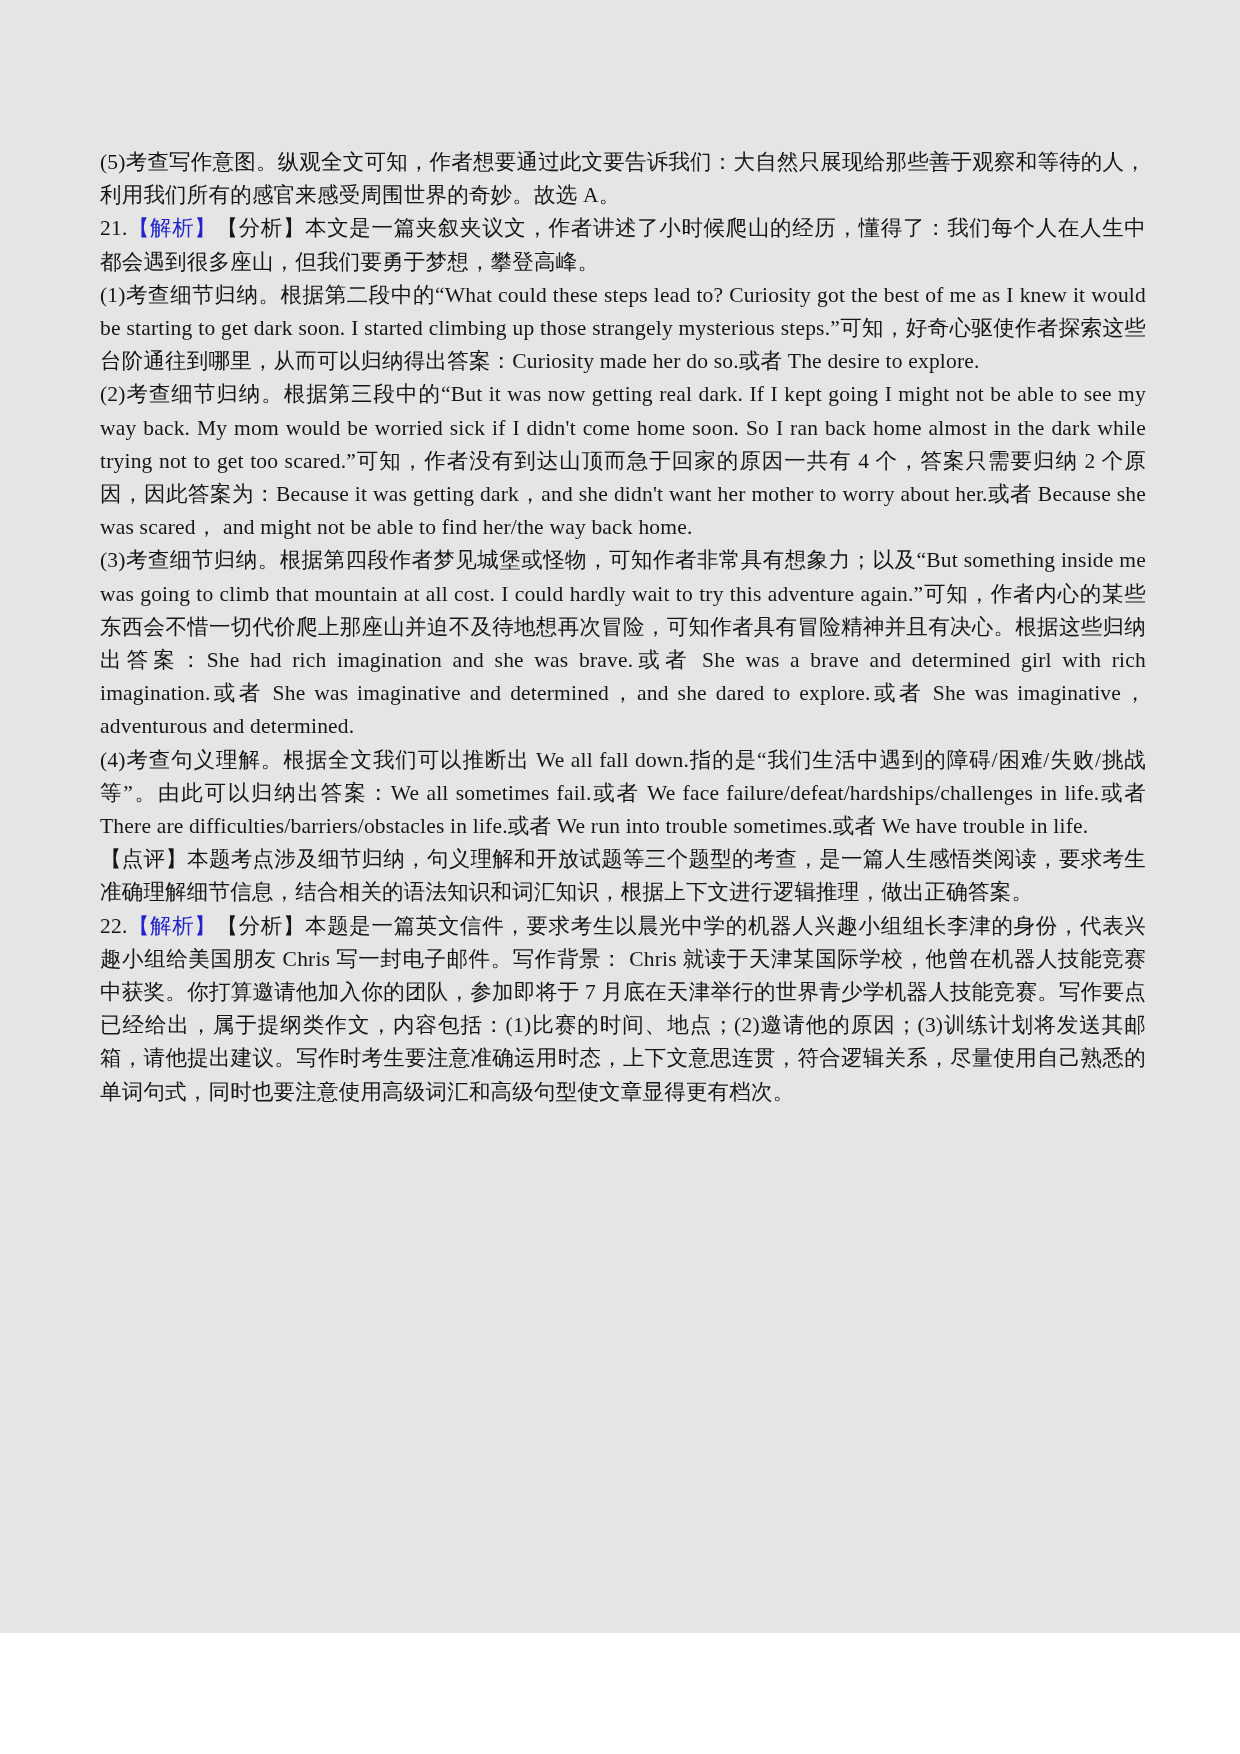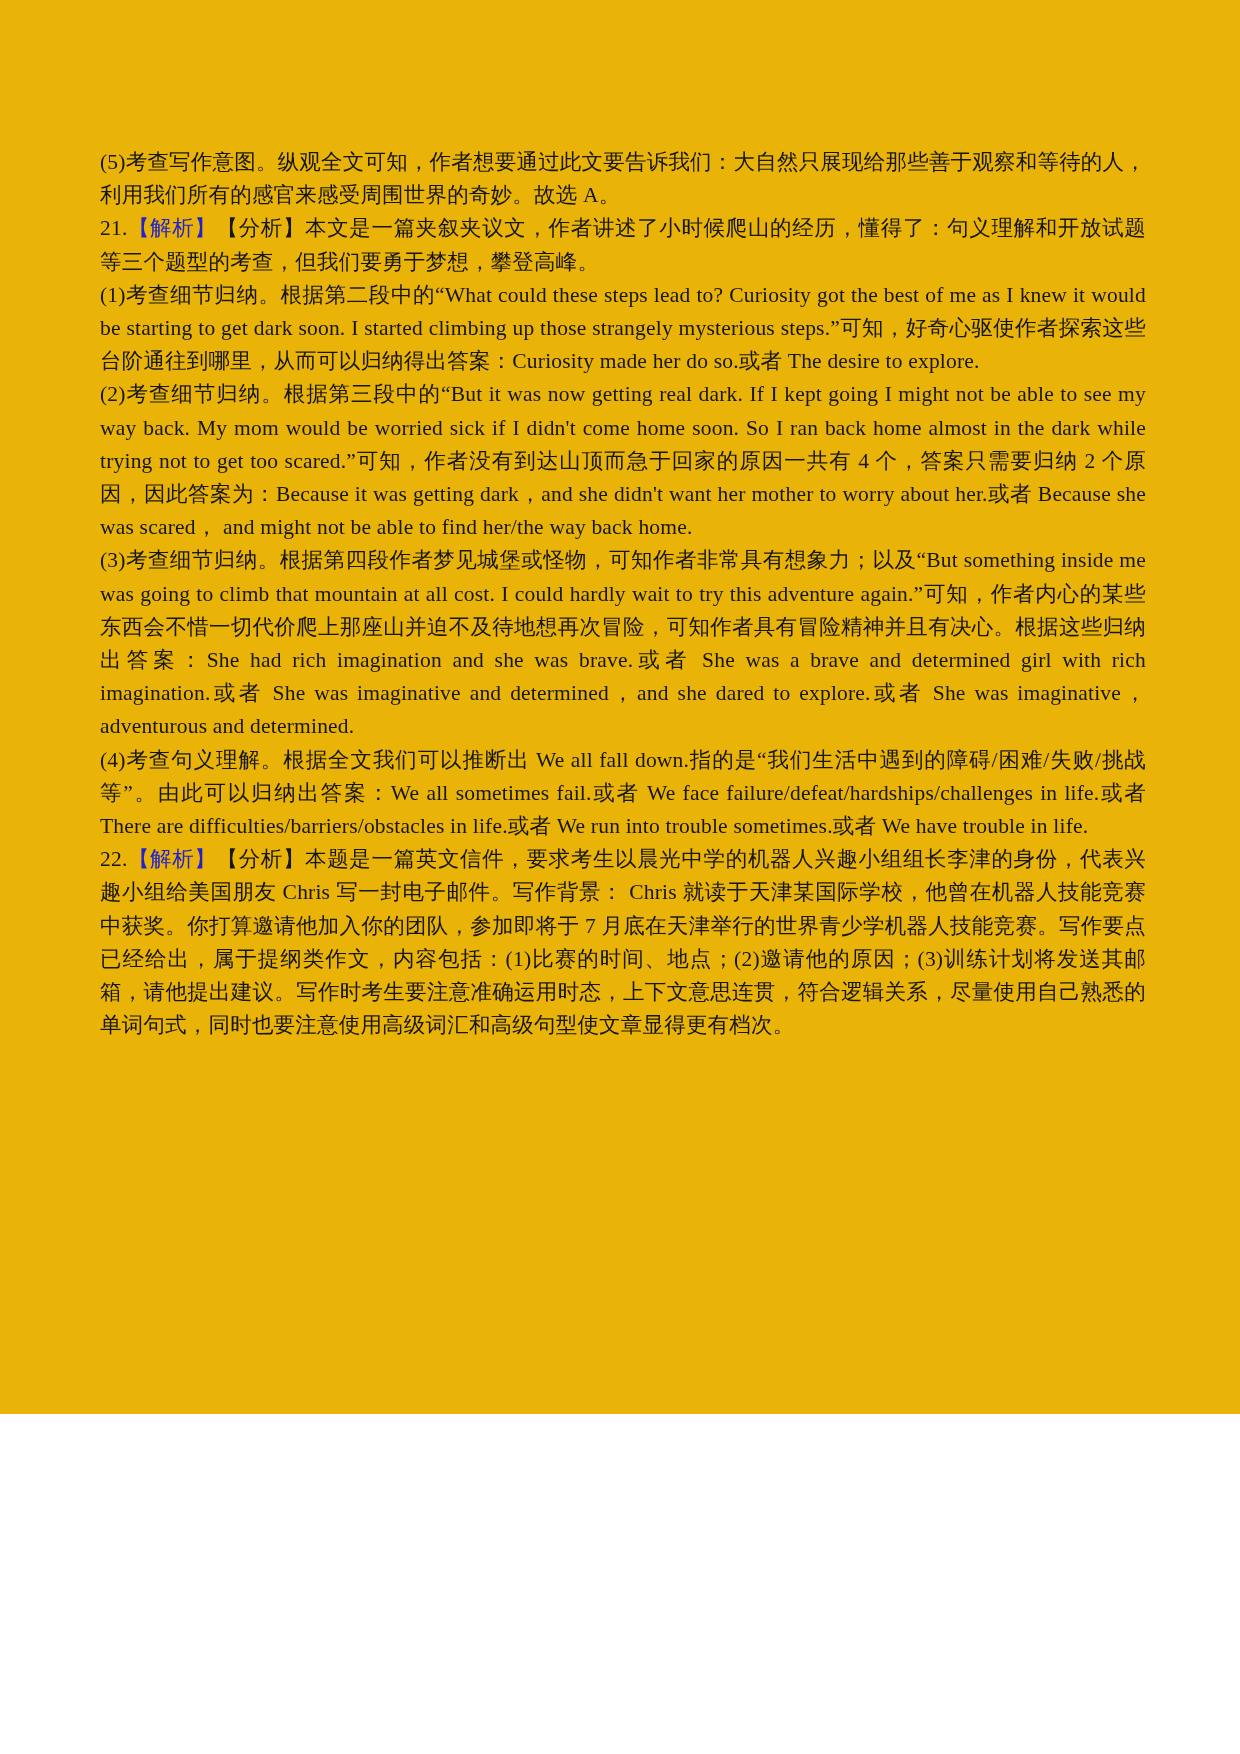--- a/index.html
+++ b/index.html
@@ -3,22 +3,22 @@
 <meta charset="utf-8">
 <style>
   html, body {
     margin: 0;
     padding: 0;
     background: #ffffff;
   }
   .page {
     position: relative;
     width: 1240px;
-    height: 1414px;
-    background: #eab308;
+    height: 1633px;
+    background: #e5e5e5;
     color: #161616;
     font-family: "Liberation Serif", "DejaVu Serif", serif;
     overflow: hidden;
   }
   .doc {
     position: absolute;
     left: 100px;
     top: 146px;
     width: 1046px;
     font-size: 21.5px;
@@ -52,31 +52,32 @@
 <body>
 
 <div class="page">
 
   <div class="doc">
 
     <p class="para">(5)考查写作意图。纵观全文可知，作者想要通过此文要告诉我们：大自然只展现给那些善于观察和等待的人，利用我们所有的感官来感受周围世界的奇妙。故选 A。</p>
 
 
 
-    <p class="para"><span>21.</span><span class="blue">【解析】</span><span>【分析】本文是一篇夹叙夹议文，作者讲述了小时候爬山的经历，懂得了：句义理解和开放试题等三个题型的考查，但我们要勇于梦想，攀登高峰。</span></p>
+    <p class="para"><span>21.</span><span class="blue">【解析】</span><span>【分析】本文是一篇夹叙夹议文，作者讲述了小时候爬山的经历，懂得了：我们每个人在人生中都会遇到很多座山，但我们要勇于梦想，攀登高峰。</span></p>
 
     <p class="para">(1)考查细节归纳。根据第二段中的“What could these steps lead to? Curiosity got the best of me as I knew it would be starting to get dark soon. I started climbing up those strangely mysterious steps.”可知，好奇心驱使作者探索这些台阶通往到哪里，从而可以归纳得出答案：Curiosity made her do so.或者 The desire to explore.</p>
 
     <p class="para">(2)考查细节归纳。根据第三段中的“But it was now getting real dark. If I kept going I might not be able to see my way back. My mom would be worried sick if I didn't come home soon. So I ran back home almost in the dark while trying not to get too scared.”可知，作者没有到达山顶而急于回家的原因一共有 4 个，答案只需要归纳 2 个原因，因此答案为：Because it was getting dark，and she didn't want her mother to worry about her.或者 Because she was scared， and might not be able to find her/the way back home.</p>
 
     <p class="para">(3)考查细节归纳。根据第四段作者梦见城堡或怪物，可知作者非常具有想象力；以及“But something inside me was going to climb that mountain at all cost. I could hardly wait to try this adventure again.”可知，作者内心的某些东西会不惜一切代价爬上那座山并迫不及待地想再次冒险，可知作者具有冒险精神并且有决心。根据这些归纳出答案：She had rich imagination and she was brave.或者 She was a brave and determined girl with rich imagination.或者 She was imaginative and determined，and she dared to explore.或者 She was imaginative，adventurous and determined.</p>
 
     <p class="para">(4)考查句义理解。根据全文我们可以推断出 We all fall down.指的是“我们生活中遇到的障碍/困难/失败/挑战等”。由此可以归纳出答案：We all sometimes fail.或者 We face failure/defeat/hardships/challenges in life.或者 There are difficulties/barriers/obstacles in life.或者 We run into trouble sometimes.或者 We have trouble in life.</p>
 
 
+    <p class="para">【点评】本题考点涉及细节归纳，句义理解和开放试题等三个题型的考查，是一篇人生感悟类阅读，要求考生准确理解细节信息，结合相关的语法知识和词汇知识，根据上下文进行逻辑推理，做出正确答案。</p>
 
 
     <p class="para"><span>22.</span><span class="blue">【解析】</span><span>【分析】本题是一篇英文信件，要求考生以晨光中学的机器人兴趣小组组长李津的身份，代表兴趣小组给美国朋友 Chris 写一封电子邮件。写作背景： Chris 就读于天津某国际学校，他曾在机器人技能竞赛中获奖。你打算邀请他加入你的团队，参加即将于 7 月底在天津举行的世界青少学机器人技能竞赛。写作要点已经给出，属于提纲类作文，内容包括：(1)比赛的时间、地点；(2)邀请他的原因；(3)训练计划将发送其邮箱，请他提出建议。写作时考生要注意准确运用时态，上下文意思连贯，符合逻辑关系，尽量使用自己熟悉的单词句式，同时也要注意使用高级词汇和高级句型使文章显得更有档次。</span></p>
 
 
   </div>
 
 
 </div>
 

